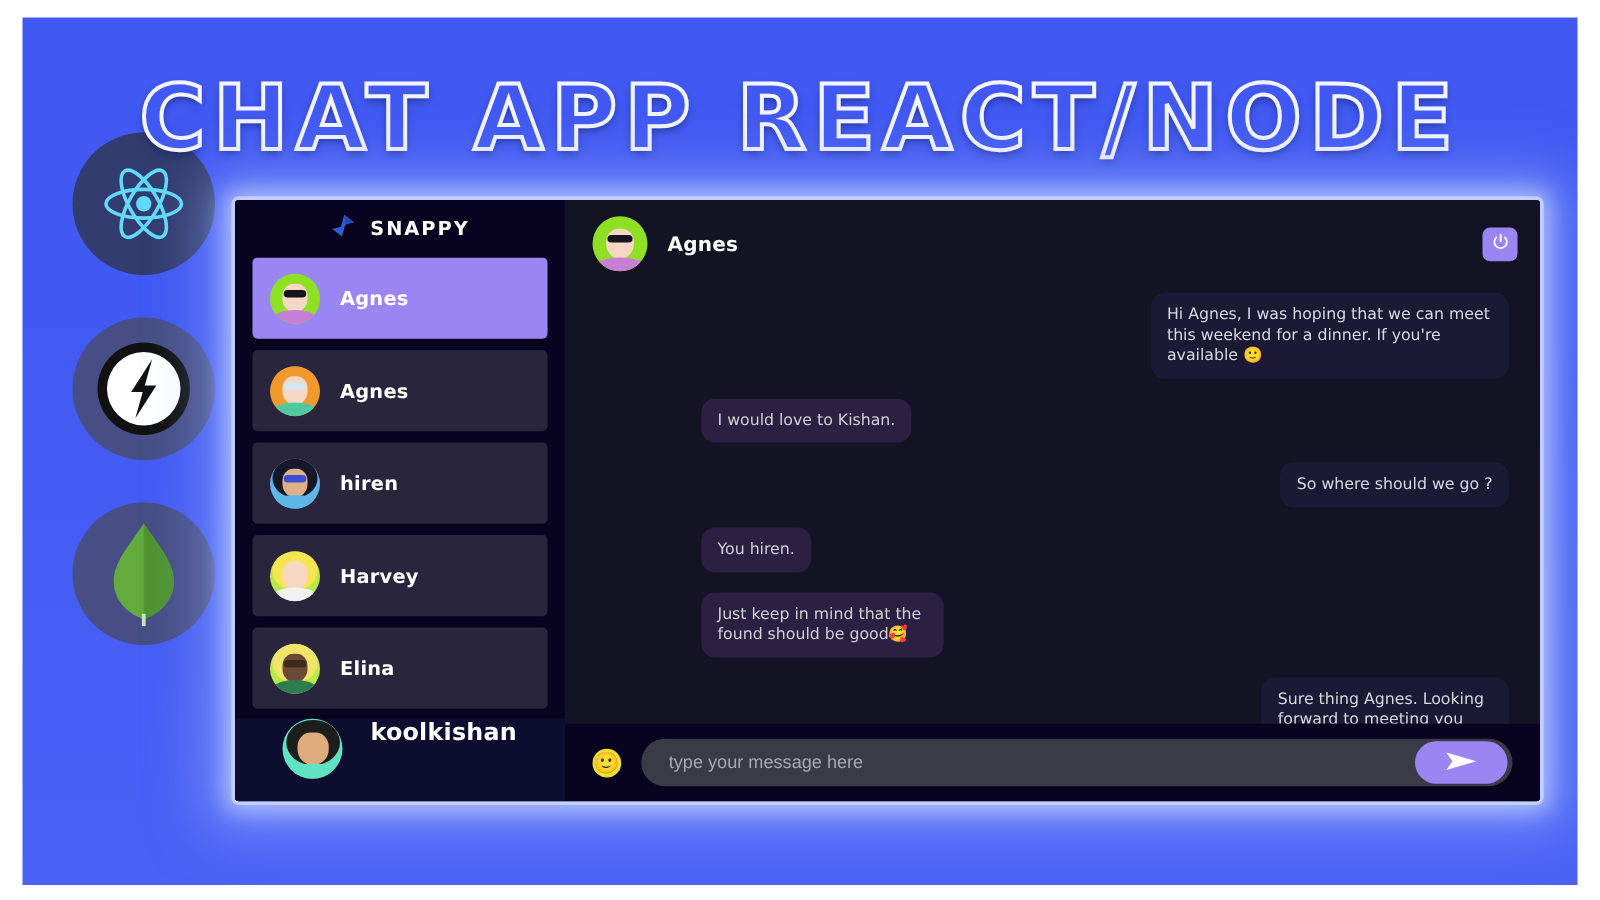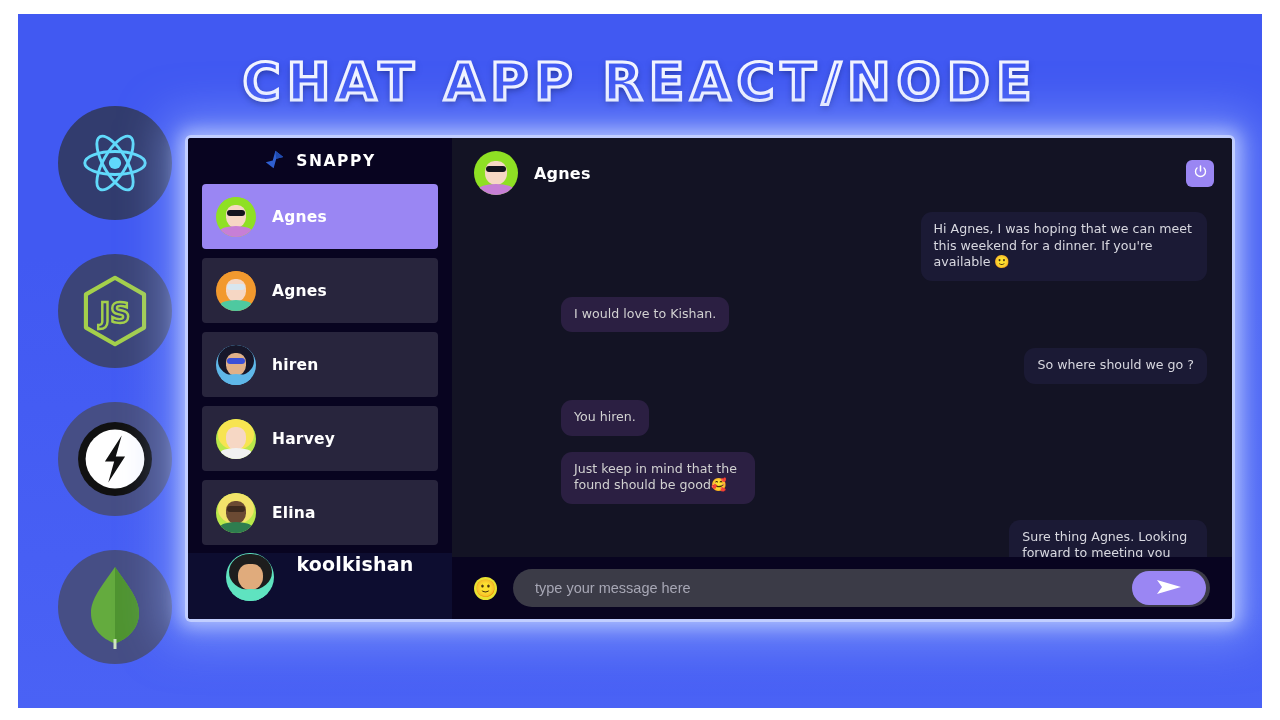--- a/index.html
+++ b/index.html
@@ -33,31 +33,31 @@
 
   
   .title-wrap {
     position: absolute; left: 0; right: 0; top: 38px;
     text-align: center; pointer-events: none;
   }
   .title {
     display: inline-block;
     font-family: "DejaVu Sans", sans-serif;
     font-weight: 700;
-    font-size: 52px;
+    font-size: 72px;
     letter-spacing: 6px;
     color: #4159f2;
     -webkit-text-stroke: 3.2px #f2f4ff;
     text-shadow: 0 3px 7px rgba(10,20,80,.55);
     white-space: nowrap;
   }
 
   
   #app {
-    position: absolute; left: 170px; top: 124px;
+    position: absolute; left: 170px; top: 146px;
     width: 1044px; height: 481px;
     border-radius: 3px;
     background: #131324;
     display: flex;
     box-shadow:
       0 0 0 3px rgba(200,212,255,.85),
       0 0 18px 8px rgba(196,210,255,.75),
       0 0 46px 22px rgba(150,175,255,.55);
     overflow: hidden;
   }
@@ -190,26 +190,20 @@
 
       <div class="tech-badge react">
         <svg width="72" height="72" viewBox="0 0 100 100" aria-hidden="true">
           <circle cx="50" cy="50" r="8.5" fill="#61dafb"></circle>
           <ellipse cx="50" cy="50" rx="42" ry="16" fill="none" stroke="#61dafb" stroke-width="4"></ellipse>
           <ellipse cx="50" cy="50" rx="42" ry="16" fill="none" stroke="#61dafb" stroke-width="4" transform="rotate(60 50 50)"></ellipse>
           <ellipse cx="50" cy="50" rx="42" ry="16" fill="none" stroke="#61dafb" stroke-width="4" transform="rotate(120 50 50)"></ellipse>
         </svg>
       </div>
 
-      <div class="tech-badge node">
-        <svg width="70" height="72" viewBox="0 0 100 104" aria-hidden="true">
-          <polygon points="50,4 92,28 92,76 50,100 8,76 8,28" fill="none" stroke="#a4d04b" stroke-width="6" stroke-linejoin="round"></polygon>
-          <text x="50" y="69" text-anchor="middle" font-family="DejaVu Sans, sans-serif" font-size="40" font-weight="700" fill="none" stroke="#a4d04b" stroke-width="3.5">JS</text>
-        </svg>
-      </div>
 
       <div class="tech-badge socket">
         <svg width="84" height="84" viewBox="0 0 100 100" aria-hidden="true">
           <circle cx="50" cy="50" r="44" fill="#111111"></circle>
           <circle cx="50" cy="50" r="35" fill="#ffffff"></circle>
           <path d="M58 22 L38 53 L49 53 L42 78 L62 47 L51 47 Z" fill="#111111"></path>
         </svg>
       </div>
 
       <div class="tech-badge mongo">

